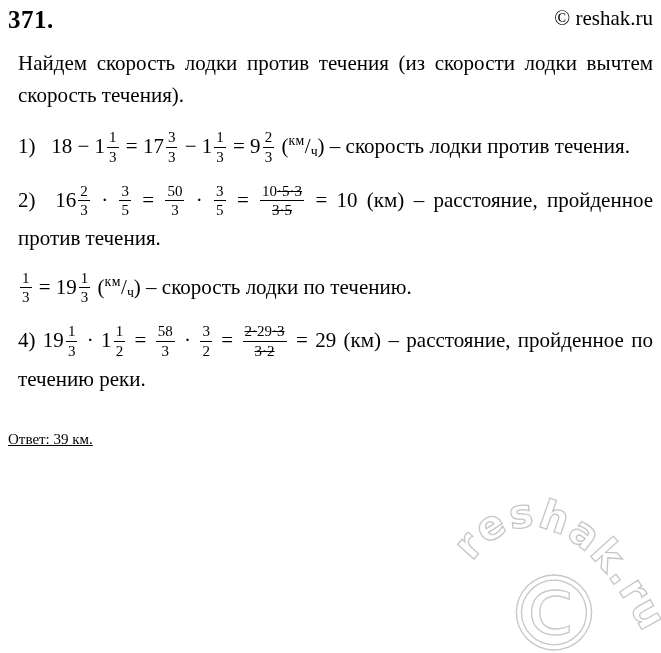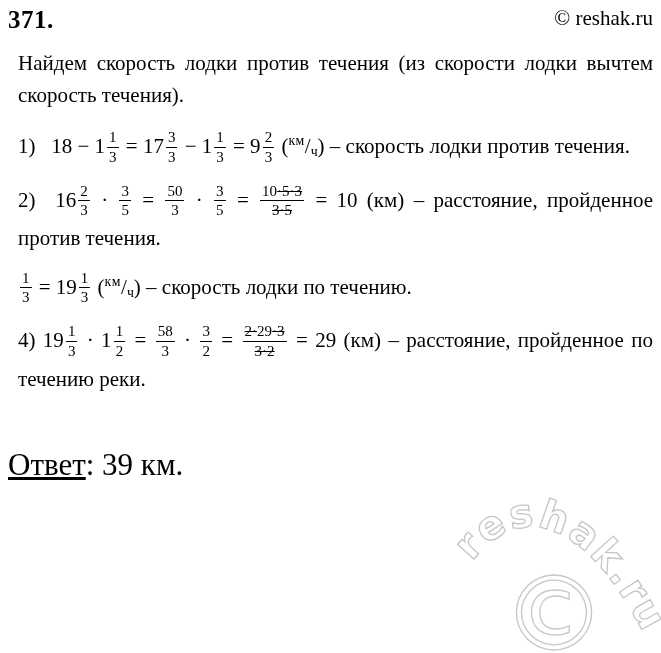--- a/index.html
+++ b/index.html
@@ -70,22 +70,23 @@
   .sup {
     font-size: 0.6em;
     vertical-align: 0.55em;
     letter-spacing: 0.5px;
   }
   .sub {
     font-size: 0.6em;
     vertical-align: -0.25em;
   }
   .answer-line {
-    font-size: 31px;
-    margin-top: 52px;
+    font-size: 15px;
+    margin-top: 36px;
+    text-decoration: underline;
   }
   .answer-label { text-decoration: underline; }
   .watermark-svg {
     position: absolute;
     left: 458px;
     top: 500px;
     z-index: 0;
     overflow: visible;
   }
   .wm-text {

